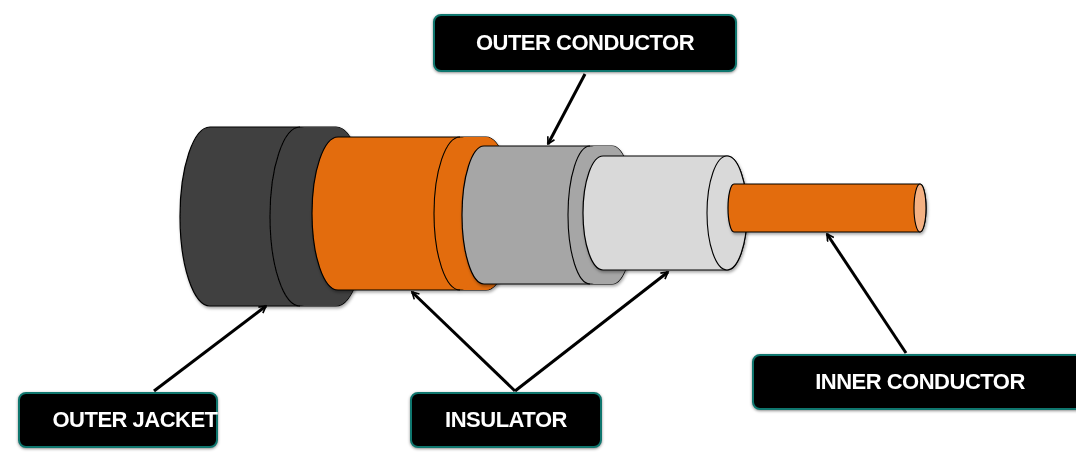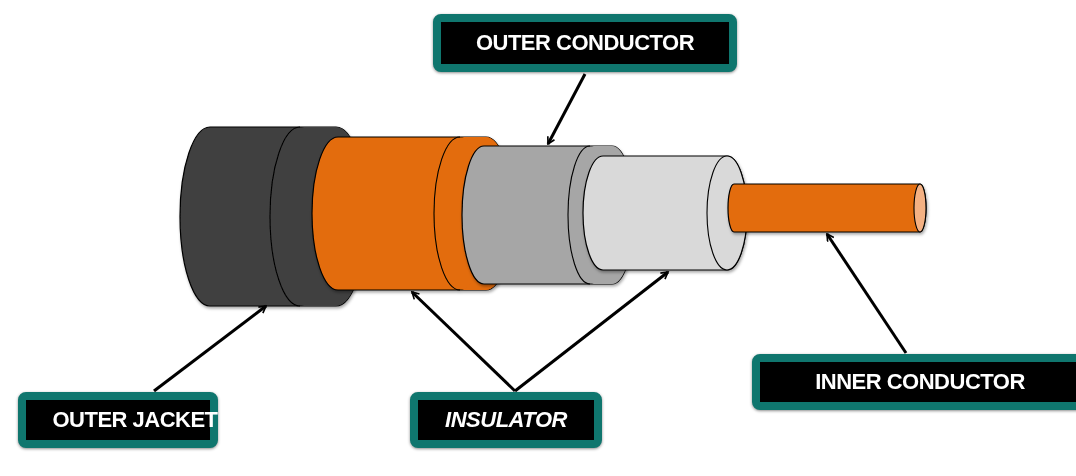--- a/index.html
+++ b/index.html
@@ -3,34 +3,34 @@
   <meta charset="utf-8">
   <style>
     html, body { margin: 0; padding: 0; background: #ffffff; }
     body { width: 1076px; height: 476px; position: relative; overflow: hidden;
            font-family: "Liberation Sans", sans-serif; }
     #diagram { position: absolute; left: 0; top: 0; }
     .label-box {
       position: absolute;
       background: #000000;
       color: #ffffff;
-      border: 8px solid #0f766e;
+      border: 2px solid #0f766e;
       border-radius: 8px;
       box-shadow: 0 1px 3px rgba(0,0,0,0.45);
       font-family: "Liberation Sans", sans-serif;
       font-weight: bold;
       font-size: 22px;
       letter-spacing: -0.5px;
       display: flex; align-items: center; justify-content: center;
       box-sizing: border-box;
       white-space: nowrap;
     }
     #lbl-outer-conductor { left: 433px; top: 14px; width: 304px; height: 58px; }
     #lbl-outer-jacket   { left: 18px;  top: 392px; width: 200px; height: 56px; padding-left: 34px; }
-    #lbl-insulator      { left: 410px; top: 392px; width: 192px; height: 56px; font-style: italic; }
+    #lbl-insulator      { left: 410px; top: 392px; width: 192px; height: 56px; }
     #lbl-inner-conductor{ left: 752px; top: 354px; width: 336px; height: 56px; }
   </style>
 </head>
 <body>
 
 <svg id="diagram" width="1076" height="476" viewBox="0 0 1076 476" xmlns="http://www.w3.org/2000/svg">
   <defs>
     <marker id="arrowhead" viewBox="0 0 12 12" refX="10" refY="6" markerWidth="9" markerHeight="9" orient="auto-start-reverse" markerUnits="userSpaceOnUse">
       <path d="M1,1 L10,6 L1,11" fill="none" stroke="#000" stroke-width="2.2"></path>
     </marker>

